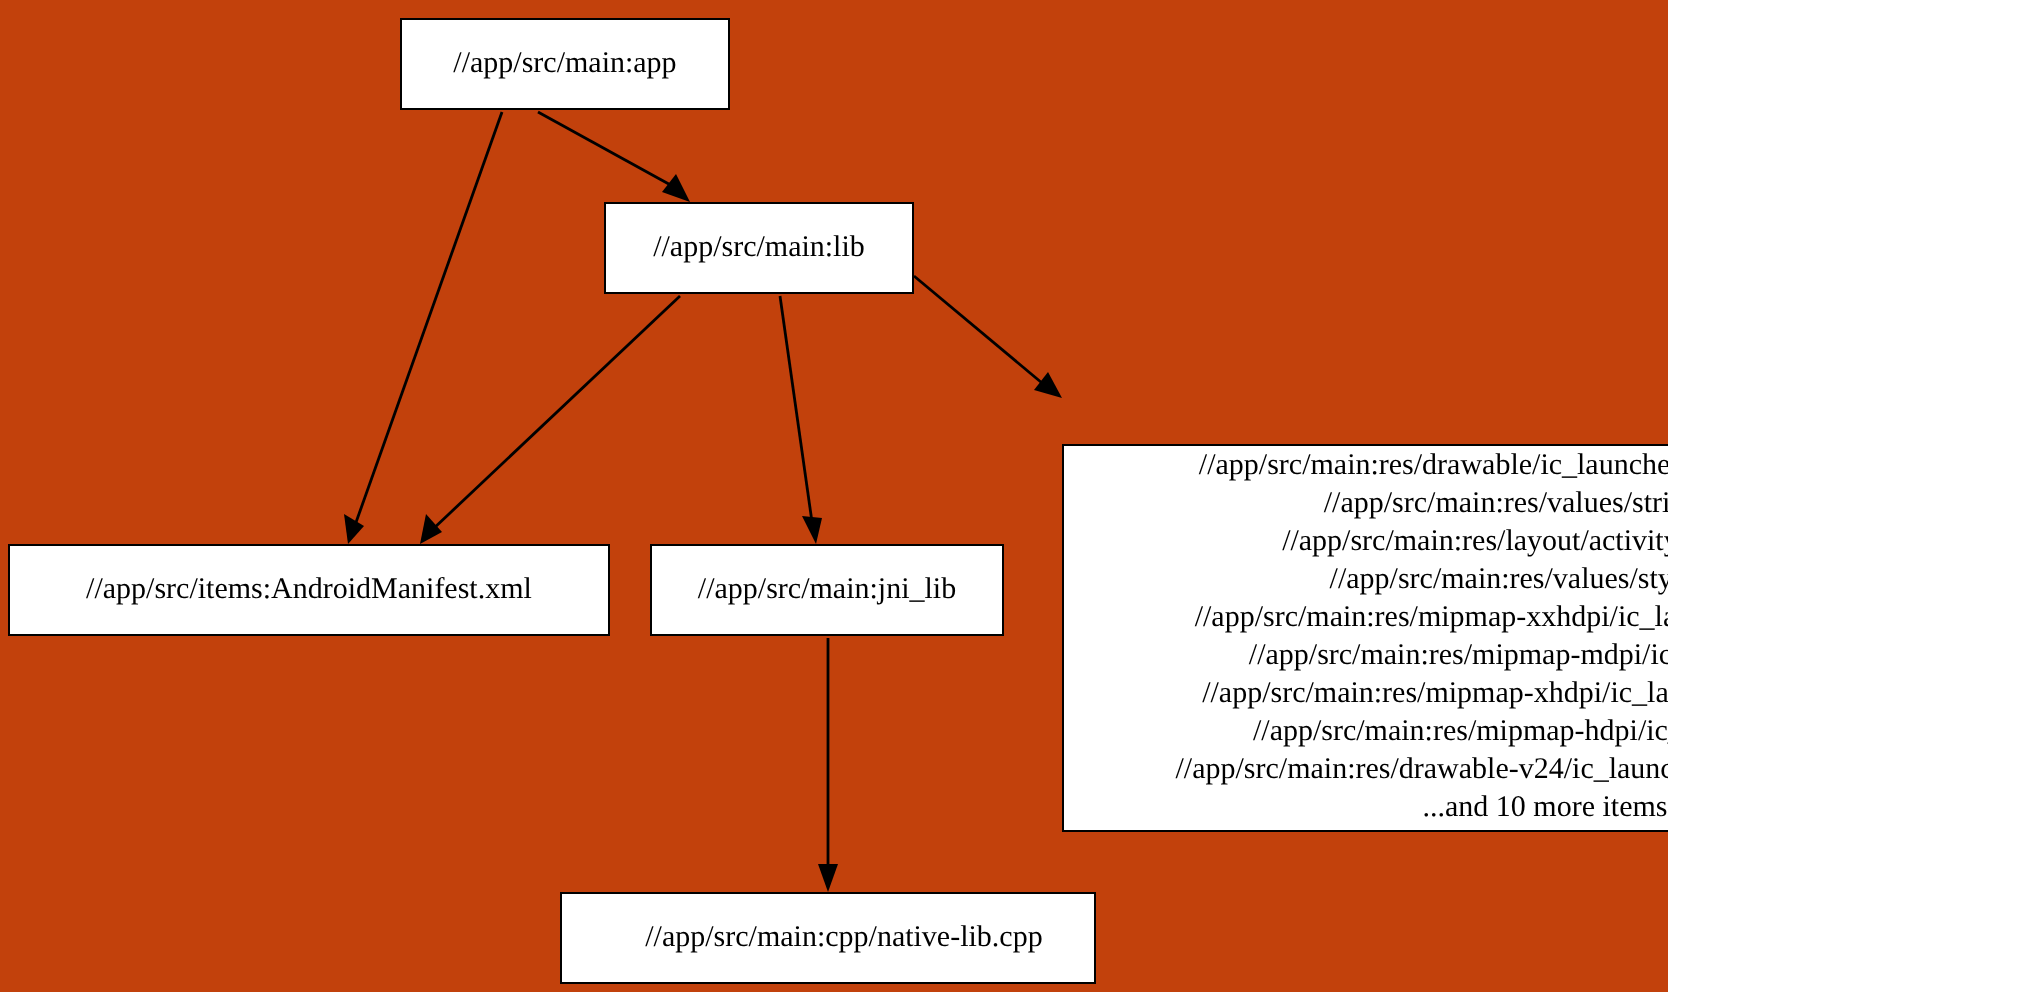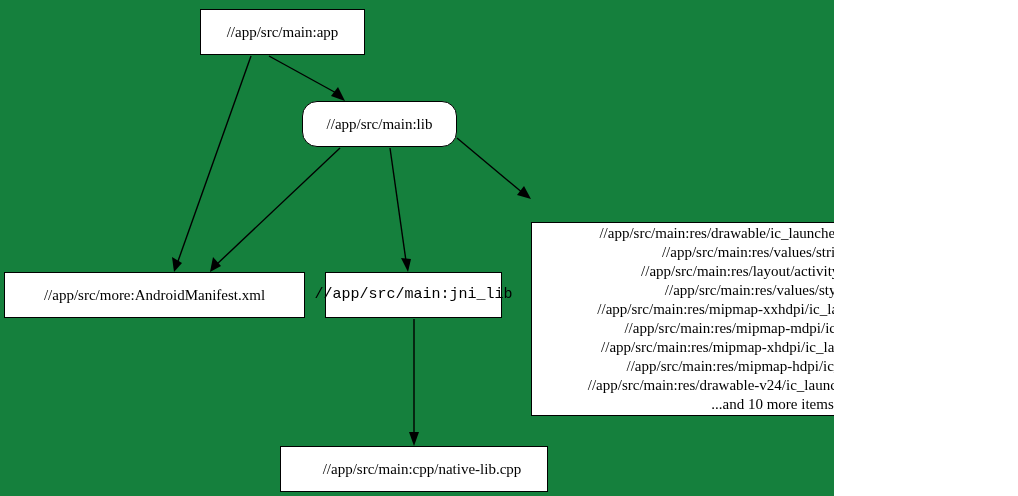--- a/index.html
+++ b/index.html
@@ -4,21 +4,21 @@
 <style>
   html, body {
     margin: 0;
     padding: 0;
     background: #ffffff;
   }
   #canvas {
     position: relative;
     width: 834px;
     height: 496px;
-    background: #15803d;
+    background: #c2410c;
     font-family: "Liberation Serif", serif;
     overflow: hidden;
   }
   .node {
     position: absolute;
     box-sizing: border-box;
     border: 1px solid #000000;
     background: #ffffff;
     display: flex;
     align-items: center;
@@ -61,29 +61,29 @@
       <polygon points="408,272 401,258 411,259"></polygon>
       <polygon points="531,199 517,195 524,186"></polygon>
       <polygon points="414,446 409,432 419,432"></polygon>
     </g>
   </svg>
 
   <div class="node" style="left:200px; top:9px; width:165px; height:46px;">
     <span>//app/src/main:app</span>
   </div>
 
-  <div class="node" style="left:302px; top:101px; width:155px; height:46px;border-radius:15px;">
+  <div class="node" style="left:302px; top:101px; width:155px; height:46px;">
     <span>//app/src/main:lib</span>
   </div>
 
   <div class="node" style="left:4px; top:272px; width:301px; height:46px;">
-    <span>//app/src/more:AndroidManifest.xml</span>
+    <span>//app/src/items:AndroidManifest.xml</span>
   </div>
 
-  <div class="node" style="left:325px; top:272px; width:177px; height:46px;font-family:Liberation Mono, monospace;">
+  <div class="node" style="left:325px; top:272px; width:177px; height:46px;">
     <span>//app/src/main:jni_lib</span>
   </div>
 
   <div class="node" style="left:531px; top:198px; width:483px; height:194px; line-height:19px;margin-top:24px;">
     <span>//app/src/main:res/drawable/ic_launcher_background.xml
 //app/src/main:res/values/strings.xml
 //app/src/main:res/layout/activity_main.xml
 //app/src/main:res/values/styles.xml
 //app/src/main:res/mipmap-xxhdpi/ic_launcher_round.png
 //app/src/main:res/mipmap-mdpi/ic_launcher.png

